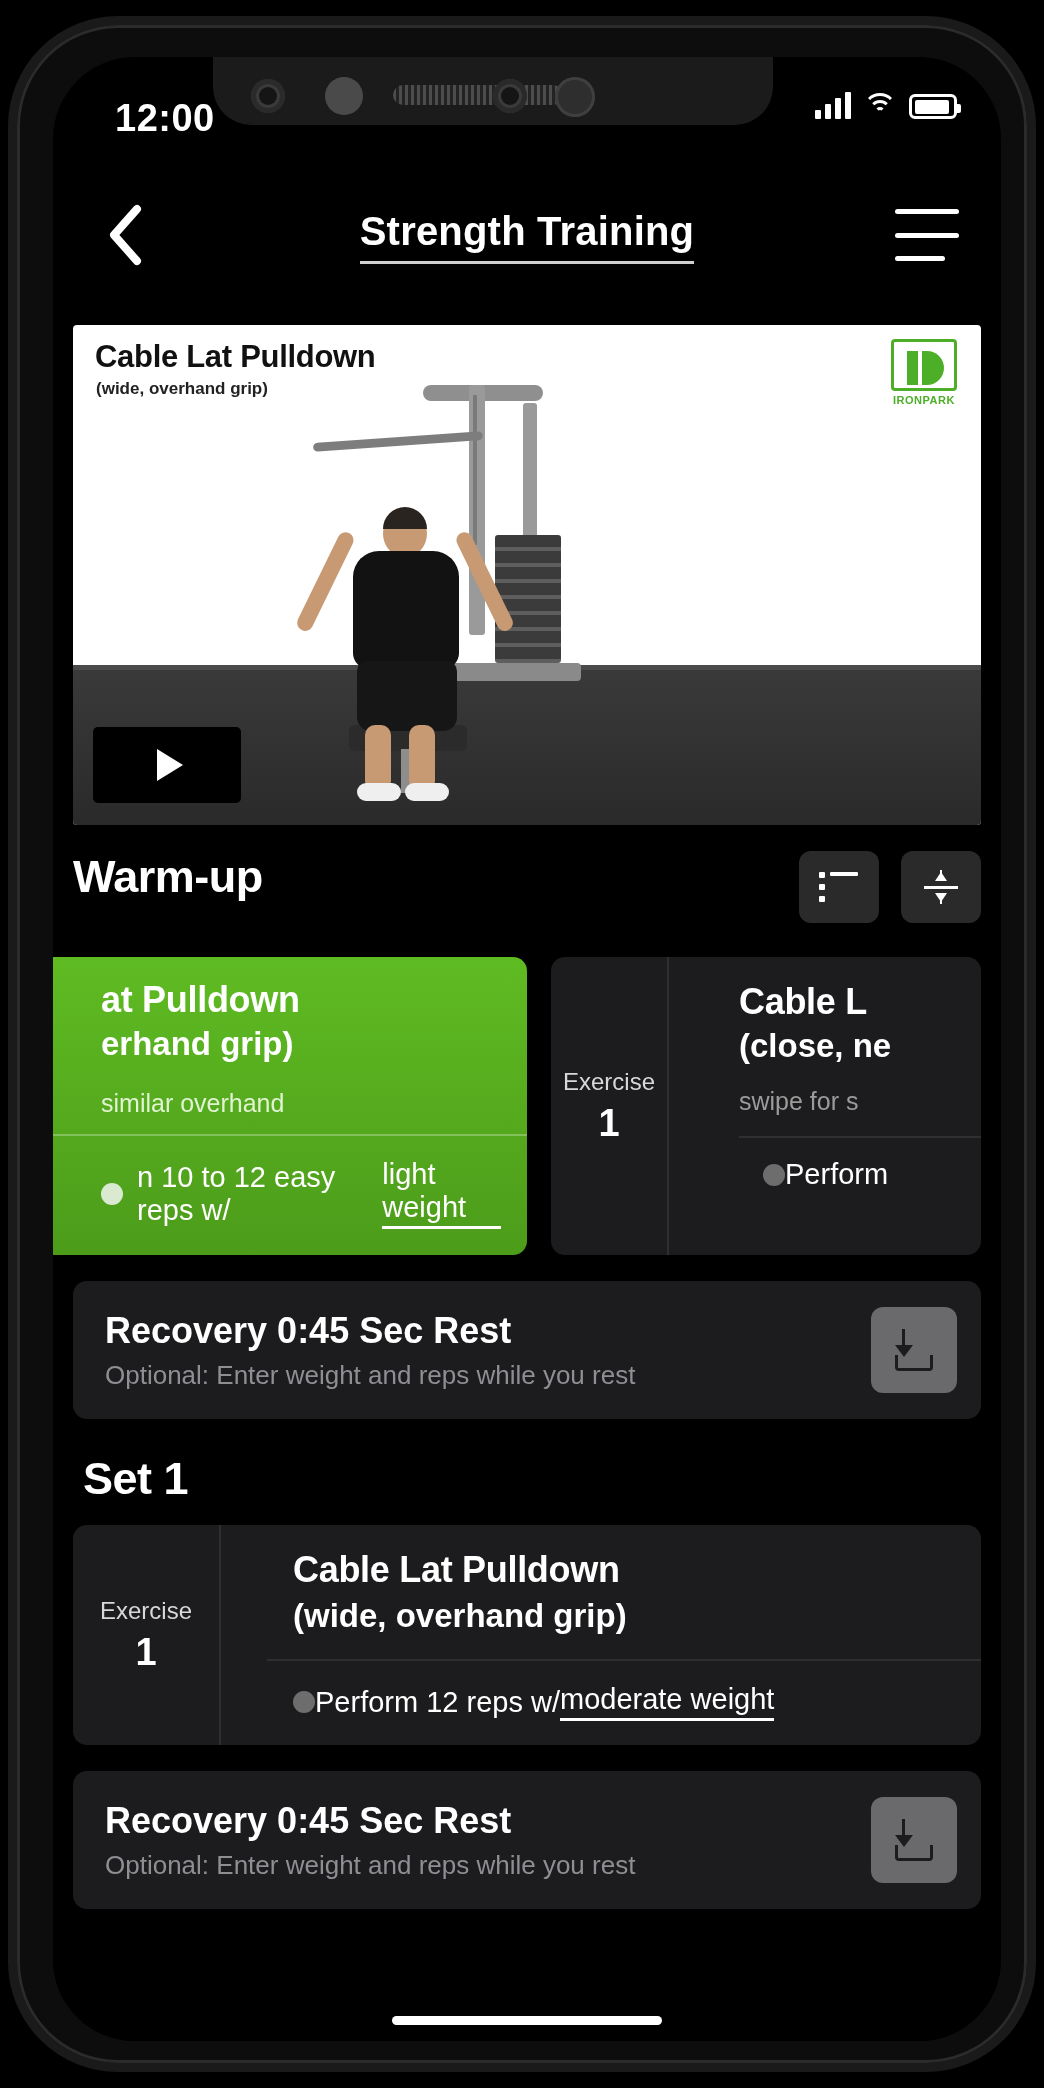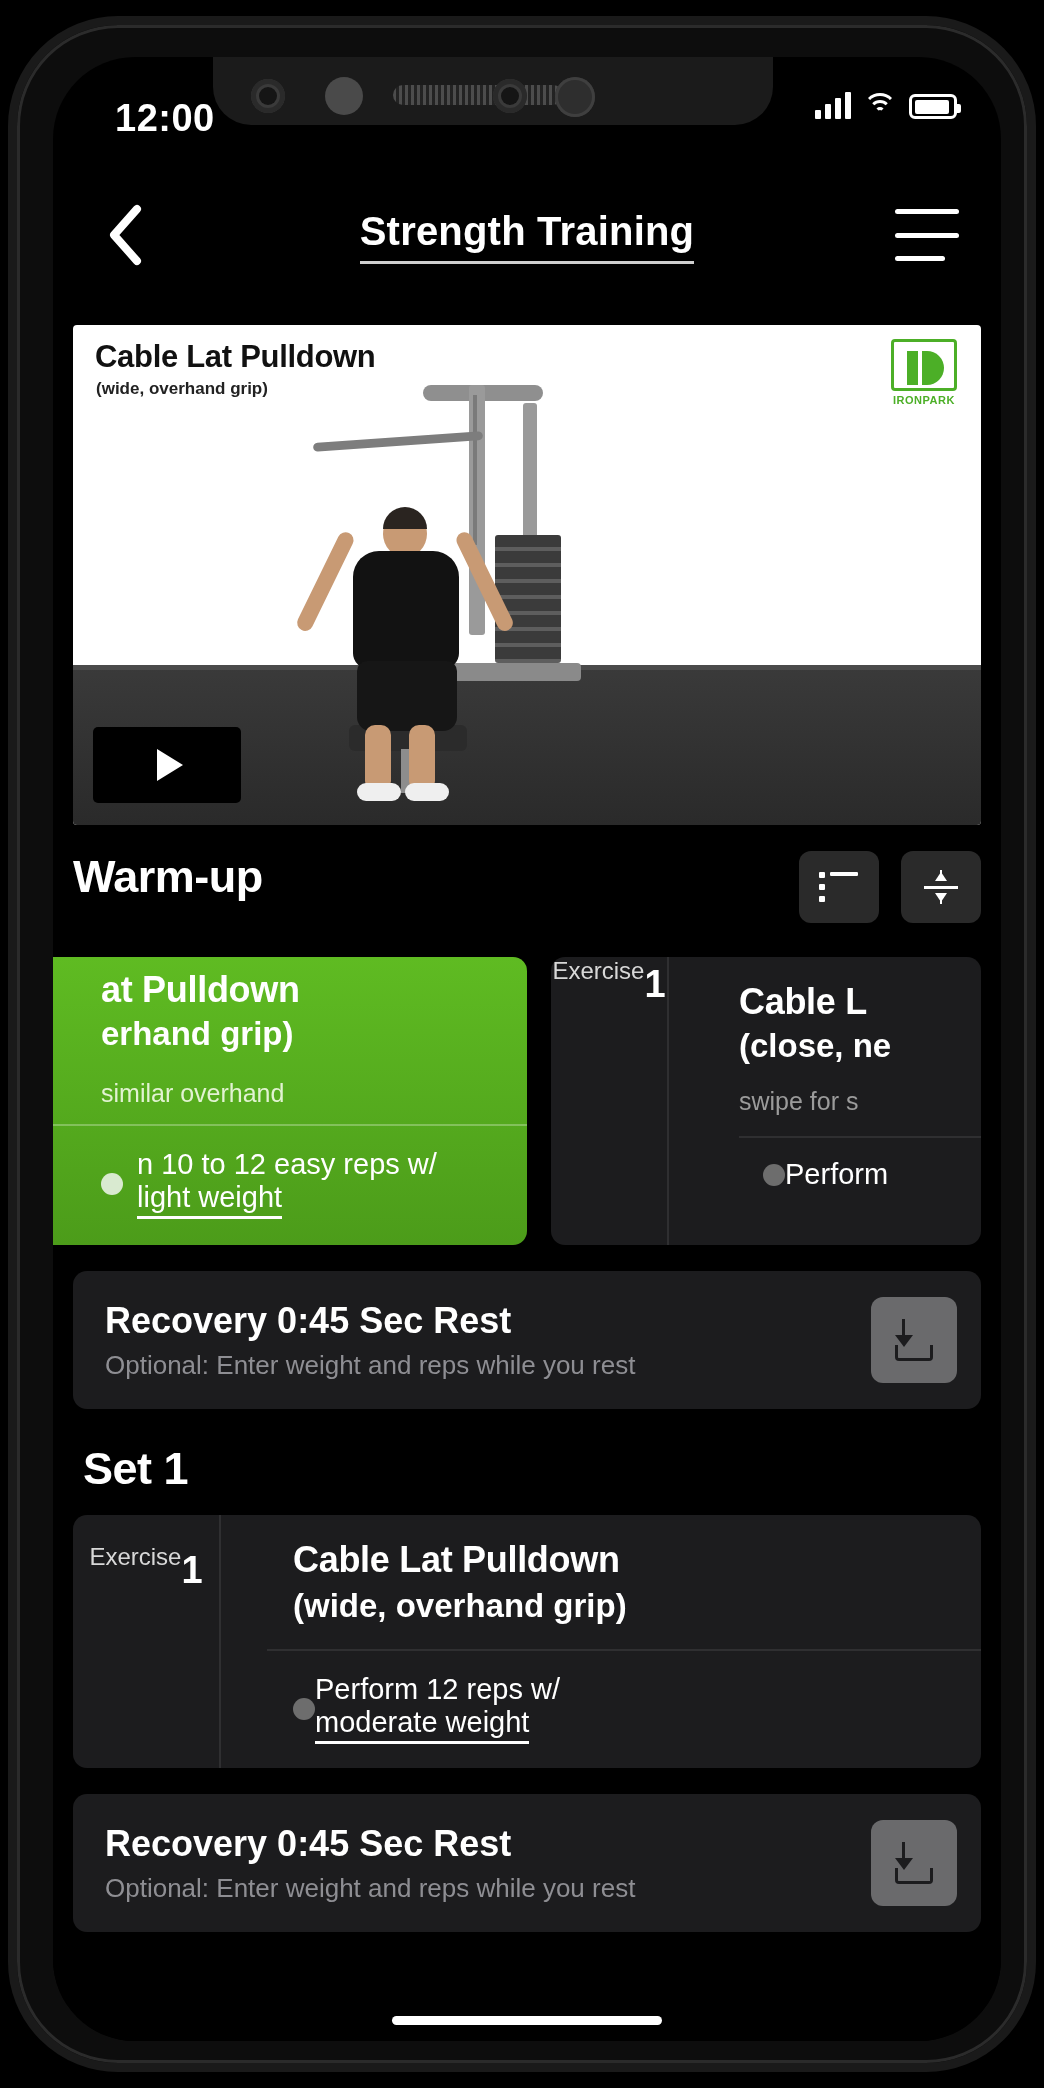--- a/index.html
+++ b/index.html
@@ -251,36 +251,36 @@
     display:flex; gap:24px; overflow:hidden;
   }
   .ex-card{
     flex:0 0 auto; border-radius:14px; overflow:hidden;
     position:relative;
   }
   .ex-card.green{
     width:516px; margin-left:-62px;
     background:linear-gradient(180deg,#5fbb22 0%,#4c9c1a 100%);
   }
-  .ex-card.green .card-body{ padding:12px 28px 16px 90px; }
+  .ex-card.green .card-body{ padding:22px 28px 16px 90px; }
   .ex-name{ color:#fff; font-size:36px; font-weight:700; letter-spacing:-.3px; }
   .ex-grip{ color:#fff; font-size:33px; font-weight:600; margin-top:4px; }
   .ex-swipe{ color:#e2f3d2; font-size:25px; margin-top:26px; }
   .card-divider{ height:2px; background:rgba(255,255,255,.28); }
   .card-foot{ padding:22px 26px 26px 90px; display:flex; align-items:center; gap:14px; }
   .bullet{ width:22px; height:22px; border-radius:50%; background:#d9ead0; flex:0 0 auto; }
-  .foot-text{ color:#fff; font-size:29px; display:flex; align-items:flex-start;flex-direction:column; }
+  .foot-text{ color:#fff; font-size:29px; display:flex; align-items:center; }
   .foot-text u{ text-decoration:none; border-bottom:3px solid #fff; padding-bottom:2px; }
 
   .ex-card.dark{
     width:430px; background:#1c1c1e; display:flex; align-items:stretch;
   }
   .ex-left{
     width:118px; flex:0 0 auto; border-right:2px solid #2f2f31;
-    display:flex; flex-direction:row; justify-content:center;
+    display:flex; flex-direction:column; align-items:center; justify-content:center;
   }
   .ex-left .lbl{ color:#d8d8d8; font-size:24px; }
   .ex-left .num{ color:#fff; font-size:38px; font-weight:700; margin-top:6px; }
   .ex-right{ flex:1; padding:24px 0 0 24px;margin-left:46px; }
   .ex-right .ex-name{ font-size:36px; }
   .ex-right .ex-grip{ font-size:33px; }
   .ex-right .ex-swipe{ color:#9b9b9b; font-size:25px; margin-top:22px; }
   .dk-divider{ height:2px; background:#2f2f31; margin-top:20px; }
   .dk-foot{ padding:20px 0 0 24px; display:flex; align-items:center; }
   .dk-foot .bullet{ background:#6d6d6d; }

